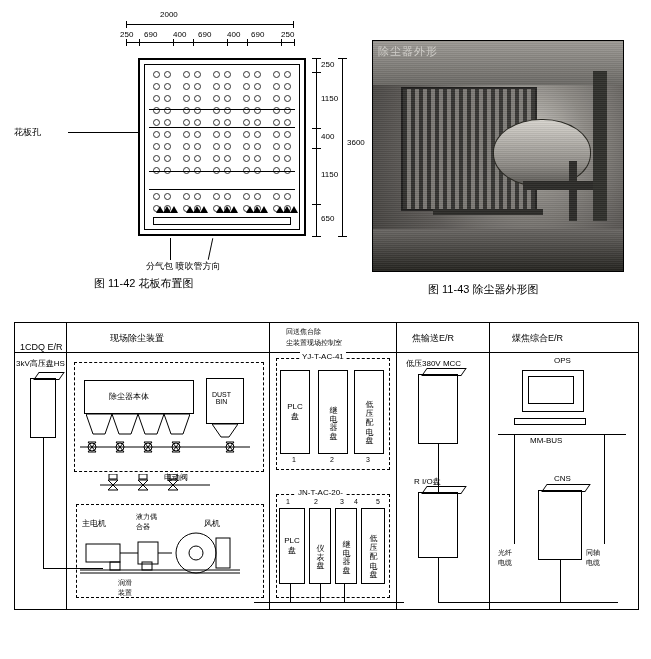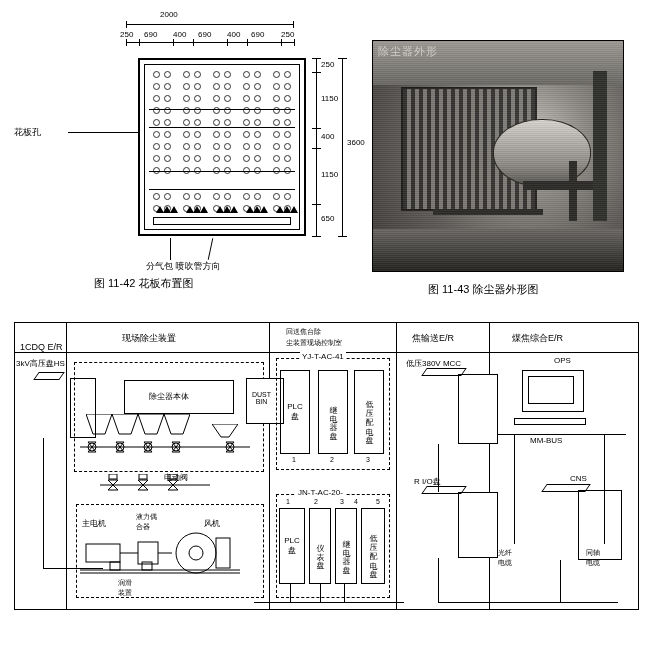--- a/index.html
+++ b/index.html
@@ -45,21 +45,21 @@
      background:linear-gradient(180deg,#6a6764,#24231f);}
   #photo .sky{position:absolute;left:0;right:0;top:0;height:44px;background:linear-gradient(180deg,#9e9b96,#6b6965);}
   #photo .tower{position:absolute;right:16px;top:30px;width:14px;height:150px;background:#30302c;}
   #photo .grain{position:absolute;inset:0;
      background-image:repeating-linear-gradient(0deg,rgba(255,255,255,.05) 0 1px,rgba(0,0,0,.06) 1px 2px);}
   #photoTitle{position:absolute;left:378px;top:44px;font-size:11px;color:#cfcdc8;letter-spacing:1px;}
 
   
   #fig44{left:14px;top:322px;width:625px;height:295px;}
   #outer{position:absolute;left:0;top:0;width:625px;height:288px;border:1px solid #000;box-sizing:border-box;}
-  .eqbox{position:absolute;border:1px solid #000;background:#fff;box-sizing:border-box;margin-left:40px;}
+  .eqbox{position:absolute;border:1px solid #000;background:#fff;box-sizing:border-box;}
   .cell{position:absolute;border:1px solid #000;box-sizing:border-box;display:flex;align-items:center;justify-content:center;}
   .vtext{writing-mode:vertical-rl;text-orientation:upright;font-size:8px;line-height:9px;}
   .num{position:absolute;font-size:7px;}
   #caption44{position:absolute;left:0;top:272px;width:625px;text-align:center;font-size:11px;}
   .mon{position:absolute;border:1px solid #000;box-sizing:border-box;background:#fff;}
   .kb{position:absolute;border:1px solid #000;height:7px;background:#fff;box-sizing:border-box;}
 </style>
 </head>
 <body>
 
@@ -288,21 +288,21 @@
 <div class="abs" id="fig44">
   <div id="outer"></div>
 
   <div class="abs vline" style="left:52px;top:1px;height:286px;"></div>
   <div class="abs vline" style="left:255px;top:1px;height:286px;"></div>
   <div class="abs vline" style="left:382px;top:1px;height:286px;"></div>
   <div class="abs vline" style="left:475px;top:1px;height:286px;"></div>
   <div class="abs hline" style="left:1px;top:30px;width:623px;"></div>
 
   <span class="abs lbl" style="left:6px;top:20px;">1CDQ E/R</span>
-  <span class="abs lbl" style="left:108px;top:10px;">现场除尘装置</span>
+  <span class="abs lbl" style="left:96px;top:10px;">现场除尘装置</span>
   <span class="abs lbl7" style="left:272px;top:4px;width:110px;line-height:11px;white-space:pre-line;">回送焦台除
 尘装置现场控制室</span>
   <span class="abs lbl" style="left:398px;top:10px;">焦输送E/R</span>
   <span class="abs lbl" style="left:498px;top:10px;">煤焦综合E/R</span>
 
   <span class="abs lbl8" style="left:2px;top:36px;">3kV高压盘HS</span>
   <div class="eqbox" style="left:16px;top:56px;width:26px;height:60px;"></div>
   <div class="abs" style="left:22px;top:50px;width:26px;height:8px;border:1px solid #000;transform:skewX(-35deg);box-sizing:border-box;"></div>
   <div class="abs vline" style="left:29px;top:116px;height:130px;"></div>
   <div class="abs hline" style="left:29px;top:246px;width:60px;"></div>
@@ -456,21 +456,21 @@
   <div class="abs vline" style="left:424px;top:236px;height:44px;"></div>
 
   <span class="abs lbl8" style="left:540px;top:34px;">OPS</span>
   <div class="mon" style="left:508px;top:48px;width:62px;height:42px;">
     <div class="abs bx" style="left:5px;top:5px;width:46px;height:28px;"></div>
   </div>
   <div class="kb" style="left:500px;top:96px;width:72px;"></div>
   <div class="abs hline" style="left:484px;top:112px;width:128px;"></div>
   <span class="abs lbl8" style="left:516px;top:114px;">MM-BUS</span>
 
-  <span class="abs lbl8" style="left:556px;top:152px;">CNS</span>
+  <span class="abs lbl8" style="left:540px;top:152px;">CNS</span>
   <div class="eqbox" style="left:524px;top:168px;width:44px;height:70px;"></div>
   <div class="abs" style="left:530px;top:162px;width:44px;height:8px;border:1px solid #000;transform:skewX(-35deg);box-sizing:border-box;"></div>
   <span class="abs lbl7" style="left:484px;top:226px;white-space:pre-line;">光纤
 电缆</span>
   <span class="abs lbl7" style="left:572px;top:226px;white-space:pre-line;">同轴
 电缆</span>
   <div class="abs vline" style="left:500px;top:112px;height:110px;"></div>
   <div class="abs vline" style="left:590px;top:112px;height:110px;"></div>
   <div class="abs vline" style="left:546px;top:238px;height:42px;"></div>
   <div class="abs hline" style="left:424px;top:280px;width:180px;"></div>

